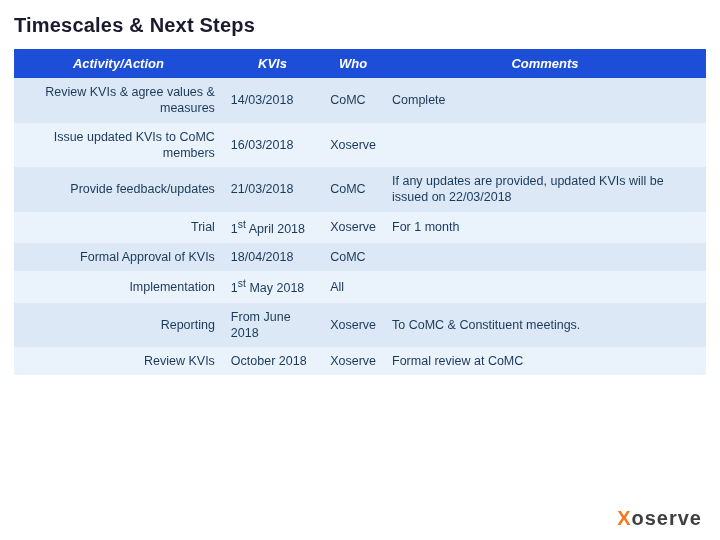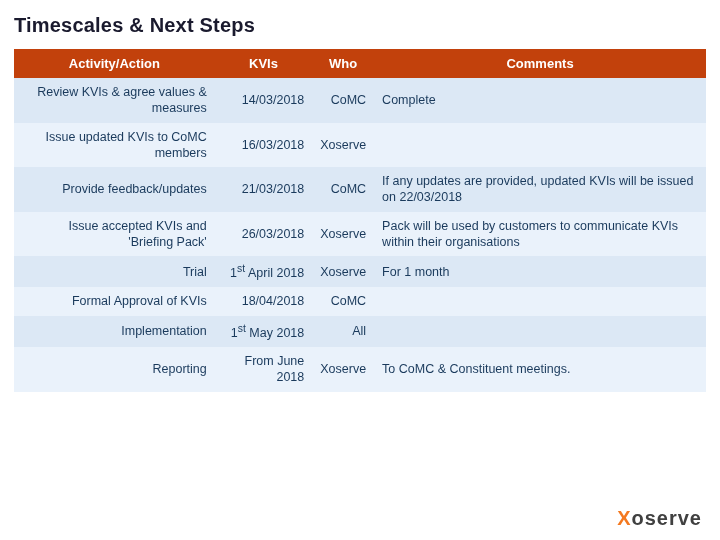--- a/index.html
+++ b/index.html
@@ -23,38 +23,39 @@
       color: #1a1a2e;
       margin-bottom: 12px;
       letter-spacing: 0.2px;
     }
     table {
       width: 100%;
       border-collapse: collapse;
       font-size: 12.5px;
     }
     thead tr {
-      background: #c2410c;
+      background: #1d4ed8;
       color: #fff;
+      font-style: italic;
     }
     thead th {
       padding: 7px 8px;
       text-align: center;
       font-weight: bold;
       font-size: 13px;
     }
     tbody tr:nth-child(odd) {
       background: #dce8f5;
     }
     tbody tr:nth-child(even) {
       background: #eaf2fb;
     }
     tbody td {
       padding: 6px 8px;
-      text-align: right;
+      text-align: left;
       color: #1a3a5c;
       vertical-align: middle;
       line-height: 1.3;
     }
     tbody td:first-child {
       text-align: right;
     }
     tbody td:last-child {
       text-align: left;
     }
@@ -99,26 +100,20 @@
           <td>Xoserve</td>
           <td></td>
         </tr>
         <tr>
           <td>Provide feedback/updates</td>
           <td>21/03/2018</td>
           <td>CoMC</td>
           <td>If any updates are provided, updated KVIs will be issued on 22/03/2018</td>
         </tr>
         <tr>
-          <td>Issue accepted KVIs and 'Briefing Pack'</td>
-          <td>26/03/2018</td>
-          <td>Xoserve</td>
-          <td>Pack will be used by customers to communicate KVIs within their organisations</td>
-        </tr>
-        <tr>
           <td>Trial</td>
           <td>1<sup>st</sup> April 2018</td>
           <td>Xoserve</td>
           <td>For 1 month</td>
         </tr>
         <tr>
           <td>Formal Approval of KVIs</td>
           <td>18/04/2018</td>
           <td>CoMC</td>
           <td></td>
@@ -128,19 +123,25 @@
           <td>1<sup>st</sup> May 2018</td>
           <td>All</td>
           <td></td>
         </tr>
         <tr>
           <td>Reporting</td>
           <td>From June 2018</td>
           <td>Xoserve</td>
           <td>To CoMC &amp; Constituent meetings.</td>
         </tr>
+        <tr>
+          <td>Review KVIs</td>
+          <td>October 2018</td>
+          <td>Xoserve</td>
+          <td>Formal review at CoMC</td>
+        </tr>
       </tbody>
   </table>
 </div>
 
 <div class="xoserve-logo">
   <span style="color:#f47920">X</span><span>oserve</span>
 </div>
 
 </body></html>

